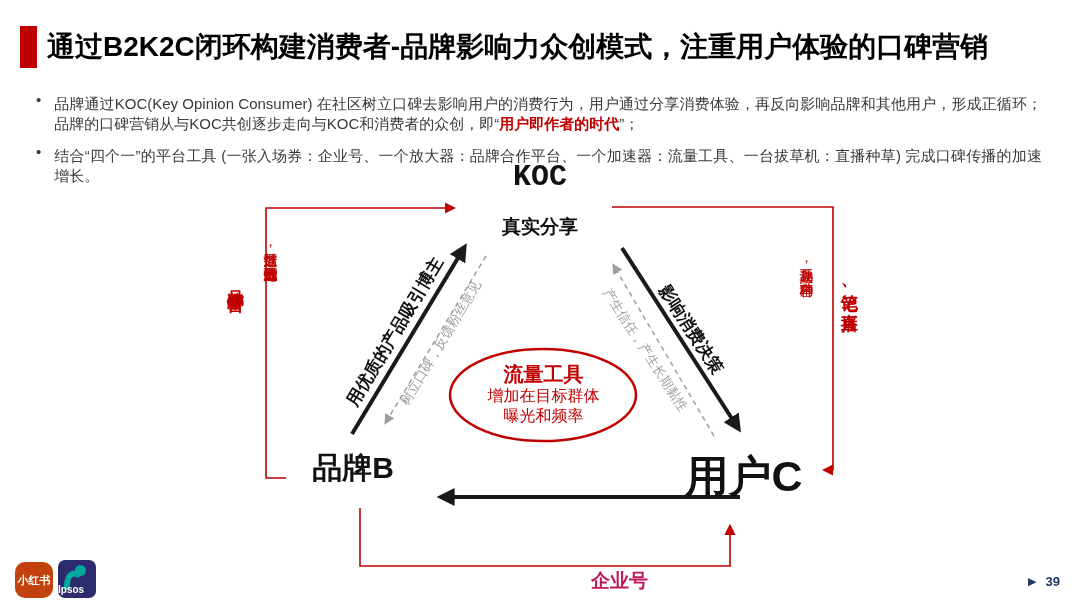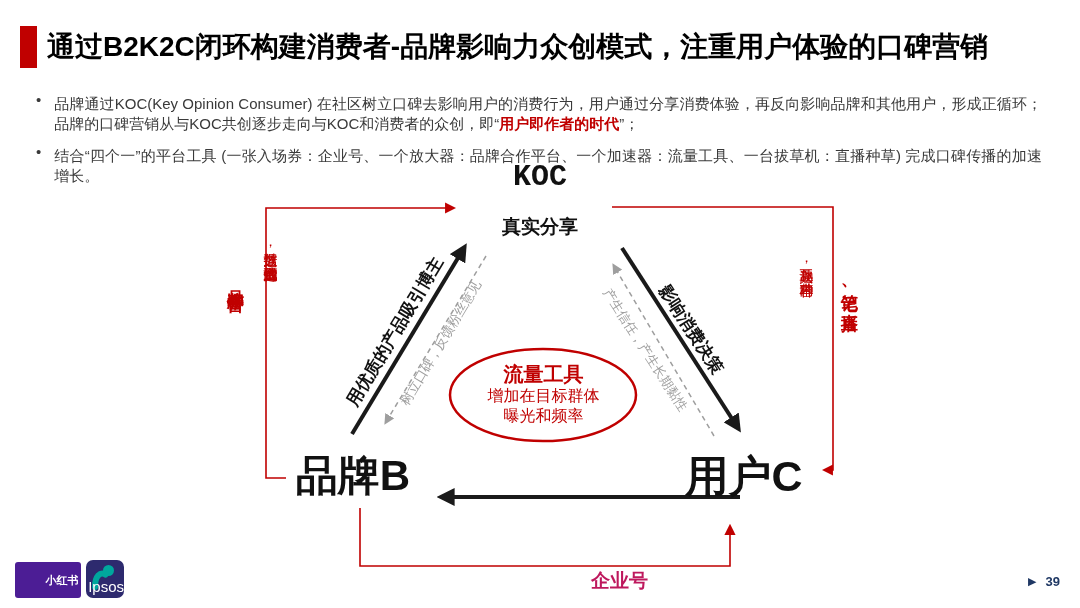--- a/index.html
+++ b/index.html
@@ -19,21 +19,21 @@
   .bullet p{margin:4px;text-align:justify;}
   .hl{color:#c00000;font-weight:bold;}
 
   
   svg.wires{position:absolute;left:0;top:0;pointer-events:none;}
 
   .abs{position:absolute;}
   .node{font-weight:800;color:#111;text-align:center;}
   .koc-title{left:440px;top:160px;width:200px;font-size:30px;font-family:Liberation Mono, monospace;}
   .koc-sub{left:440px;top:214px;width:200px;font-size:19px;font-weight:bold;color:#111;text-align:center;}
-  .brand-node{left:248px;top:448px;width:210px;font-size:42px;}
+  .brand-node{left:248px;top:448px;width:210px;font-size:30px;}
   .user-node{left:639px;top:448px;width:210px;font-size:43px;}
 
   .share-label{left:412px;top:468px;width:280px;text-align:center;
                font-size:17px;font-weight:bold;color:#111;}
   .cert-label{left:372px;top:541px;width:360px;text-align:center;
               font-size:15.5px;color:#c00000;}
   .qiyehao{left:448px;top:568px;width:200px;text-align:right;
            font-size:19px;font-weight:bold;color:#be185d;}
 
   .flow-tool{left:450px;top:362px;width:187px;text-align:center;color:#c00000;line-height:1.22;}
@@ -51,25 +51,25 @@
                    font-size:17px;font-weight:bold;color:#111;}
   .edge-left-dashed{left:336px;top:334px;width:210px;transform:rotate(-59deg);
                     font-size:13px;color:#9e9e9e;}
   .edge-right-solid{left:611px;top:318px;width:160px;transform:rotate(57deg);
                     font-size:17px;font-weight:bold;color:#111;}
   .edge-right-dashed{left:540px;top:341px;width:210px;transform:rotate(57deg);
                      font-size:13px;color:#9e9e9e;}
 
   
   .logos{position:absolute;left:15px;top:560px;display:flex;gap:5px;align-items:flex-end;}
-  .xhs-logo{width:38px;height:36px;background:#4c1d95;border-radius:3px;color:#fff;
-            font-size:11px;font-weight:bold;display:flex;align-items:center;justify-content:center;padding-left:28px;}
+  .xhs-logo{width:38px;height:36px;background:#c2410c;border-radius:10px;color:#fff;
+            font-size:11px;font-weight:bold;display:flex;align-items:center;justify-content:center;}
   .ipsos-logo{width:38px;height:38px;position:relative;}
-  .ipsos-text{position:absolute;left:0;right:0;bottom:3px;text-align:right;color:#fff;
-              font-size:15px;font-weight:normal;}
+  .ipsos-text{position:absolute;left:0;right:0;bottom:3px;text-align:left;color:#fff;
+              font-size:10px;font-weight:bold;}
   .pagenav{position:absolute;left:1028px;top:574px;display:flex;align-items:center;gap:9px;
            color:#1f3864;}
   .nav-tri{font-size:11px;cursor:pointer;}
   .page-num{font-size:13px;font-weight:bold;}
 </style>
 </head>
 <body>
 
 <div class="slide">
 

